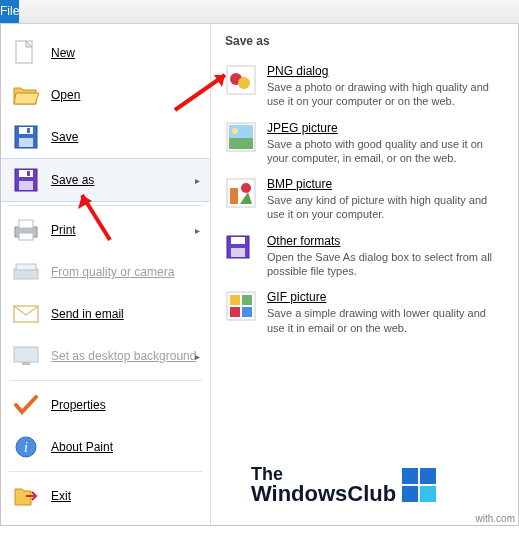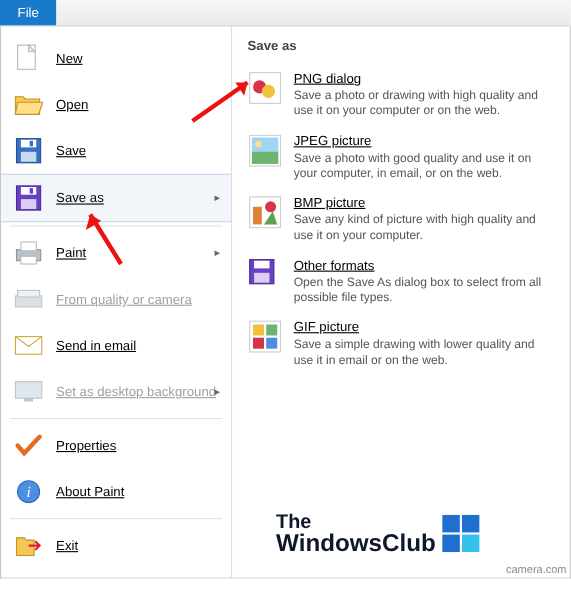--- a/index.html
+++ b/index.html
@@ -12,21 +12,21 @@
     }
     .tab-bar {
       background: linear-gradient(#f6f6f6, #eaeaea);
       height: 24px;
       border-bottom: 1px solid #d0d0d0;
       display: flex;
     }
     .tab-bar .file-tab {
       background: #1979ca;
       color: #fff;
-      padding: 4px 16px;
+      padding: 4px 0;
       font-size: 12px;
       cursor: pointer;
     }
     .backstage {
       display: flex;
       border: 1px solid #c5c5c5;
       border-top: none;
       min-height: 490px;
     }
     .left-col {
@@ -167,21 +167,21 @@
     <div class="divider"></div>
 
     <div class="menu-item has-sub">
       <span class="icon-box">
         <svg width="26" height="22" viewBox="0 0 26 22">
             <rect x="2" y="8" width="22" height="10" fill="#b9c2c9" stroke="#8a949c"></rect>
             <rect x="6" y="1" width="14" height="8" fill="#fff" stroke="#bbb"></rect>
             <rect x="6" y="14" width="14" height="7" fill="#fff" stroke="#bbb"></rect>
           </svg>
       </span>
-      <span class="label">Paint</span>
+      <span class="label">Print</span>
     </div>
 
     <div class="menu-item disabled">
       <span class="icon-box">
         <svg width="26" height="18" viewBox="0 0 26 18">
             <rect x="1" y="6" width="24" height="10" fill="#d9e0e6" stroke="#bcc4cb"></rect>
             <rect x="3" y="1" width="20" height="6" fill="#eef2f5" stroke="#bcc4cb"></rect>
           </svg>
       </span>
       <span class="label">From quality or camera</span>
@@ -336,13 +336,13 @@
 
 <svg class="arrow1" width="70" height="50" viewBox="0 0 70 50">
   <line x1="5" y1="45" x2="55" y2="10" stroke="#e11" stroke-width="4"></line>
   <polygon points="55,10 44,10 52,22" fill="#e11"></polygon>
 </svg>
 <svg class="arrow2" width="50" height="60" viewBox="0 0 50 60">
   <line x1="40" y1="55" x2="12" y2="10" stroke="#e11" stroke-width="4"></line>
   <polygon points="12,10 8,24 22,16" fill="#e11"></polygon>
 </svg>
 
-<div class="credit">camera.com</div>
+<div class="credit">with.com</div>
 
 </body></html>

